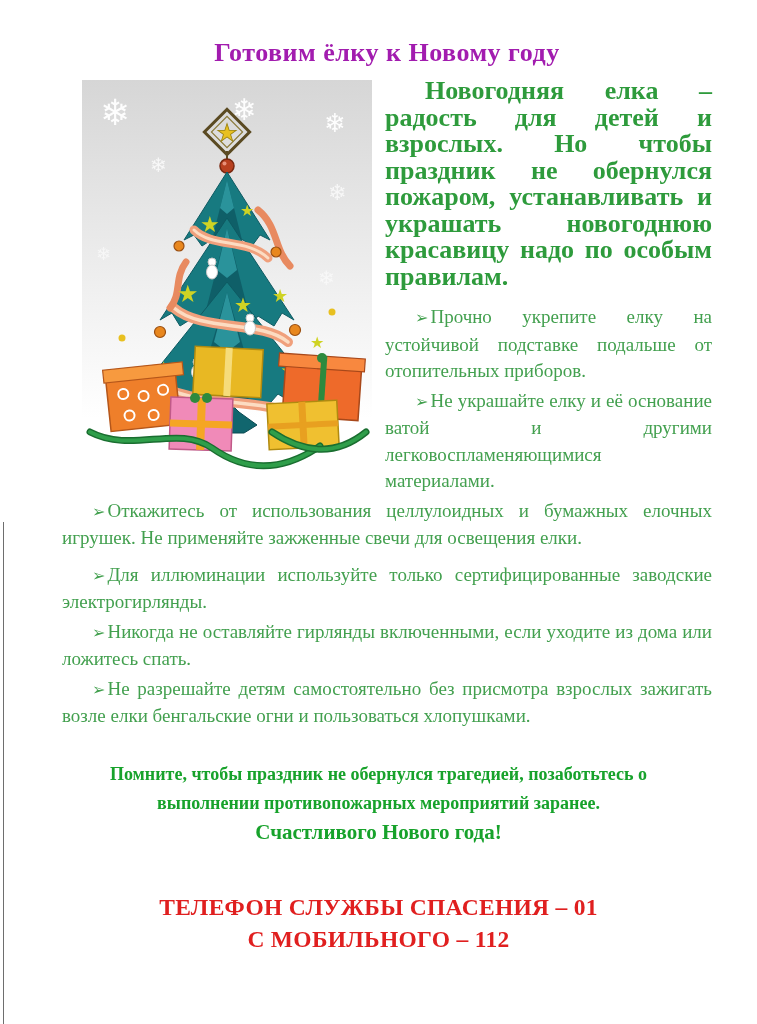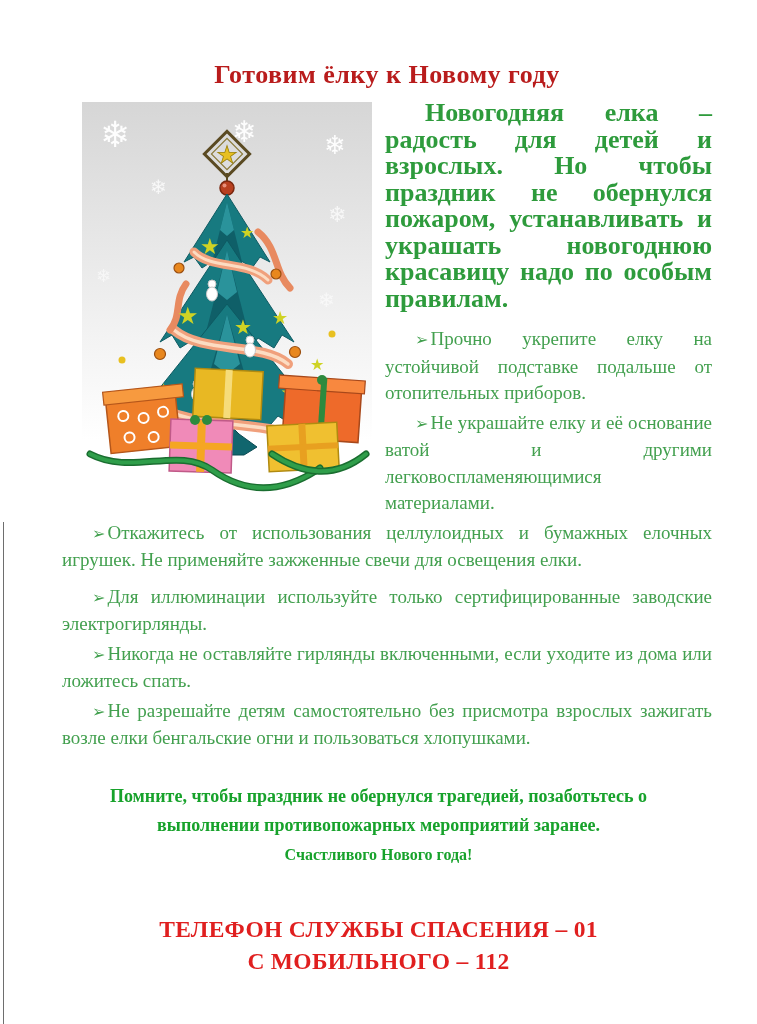--- a/index.html
+++ b/index.html
@@ -9,24 +9,24 @@
     font-family:"Liberation Serif","DejaVu Serif",serif;
     position:relative;
     overflow:hidden;
   }
   
   .edge-line{
     position:absolute;left:3px;top:522px;width:1px;height:502px;
     background:#4a4a4a;opacity:.8;
   }
   .page-title{
-    margin:60px 45px 10px 62px;
+    margin:38px 45px 10px 62px;
     text-align:center;
     font-size:26px;font-weight:bold;
-    color:#b91c1c;
+    color:#a21caf;
     letter-spacing:.5px;
   }
   .content{
     margin:0 45px 0 62px; 
     color:#3ba04a;
   }
   .tree-figure{
     float:left;
     width:290px;height:398px;
     margin:2px 13px 4px 20px;
@@ -60,21 +60,21 @@
     width:560px;
     margin:30px auto 0 auto;
     text-align:center;
     font-weight:bold;
     font-size:18px;line-height:29px;
     color:#17a22b;
   }
   .wish{
     width:560px;margin:0 auto;
     text-align:center;font-weight:bold;
-    font-size:16px;line-height:29px;
+    font-size:21px;line-height:29px;
     color:#17a22b;
     font-family:Liberation Serif, serif;
   }
   .emergency{
     margin-top:44px;
     text-align:center;
     font-weight:bold;
     font-size:23.5px;line-height:32px;
     color:#e01f1f;
     letter-spacing:.3px;

